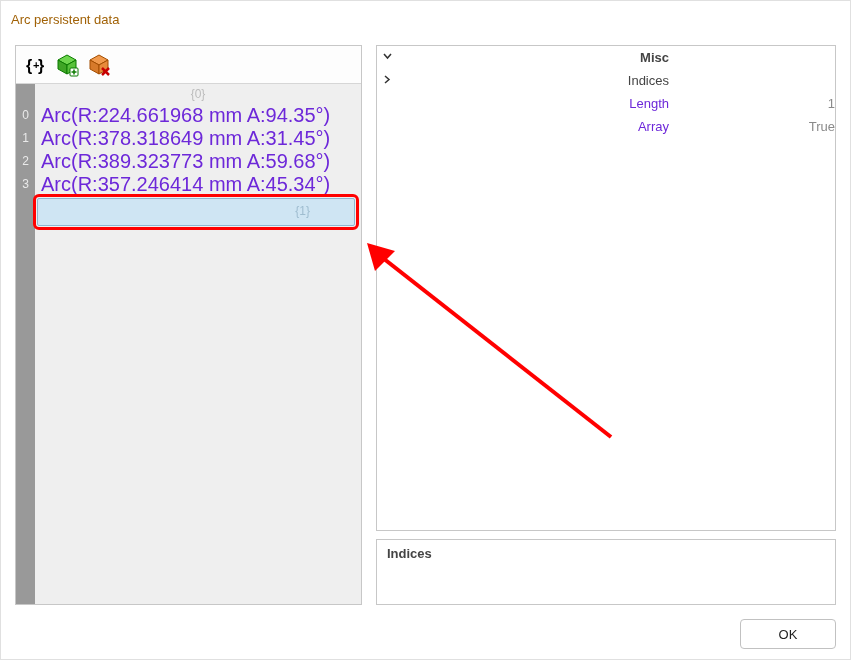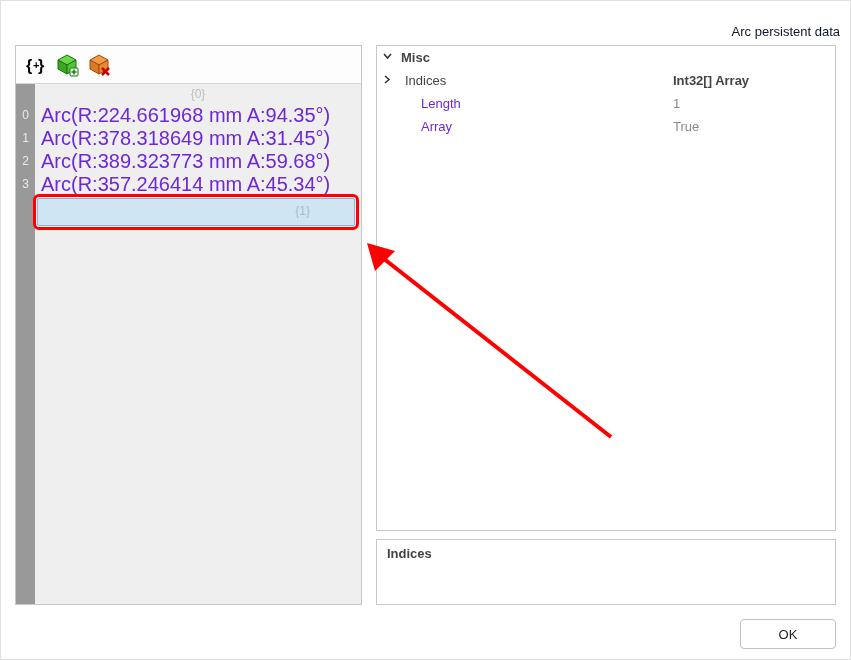--- a/index.html
+++ b/index.html
@@ -1,33 +1,33 @@
 <!DOCTYPE html>
 <html><head>
 <meta charset="utf-8">
 <style>
   * { box-sizing: border-box; }
   html, body { margin: 0; padding: 0; font-family: "Segoe UI", Arial, sans-serif; font-size: 13px; background: #fff; color: #222; }
   .window { width: 851px; height: 660px; position: relative; border: 1px solid #e0e0e0; background: #fff; }
-  .title-bar { height: 30px; line-height: 30px; padding: 16px 10px; font-size: 13px; color: #0f172a; text-align: right; }
+  .title-bar { height: 30px; line-height: 30px; padding: 4px 10px; font-size: 13px; color: #a16207; }
   .content { position: absolute; top: 44px; left: 14px; right: 14px; bottom: 54px; display: flex; gap: 14px; }
   .left-panel { width: 347px; background: #efefef; border: 1px solid #c7c7c7; position: relative; display: flex; flex-direction: column; }
   .toolbar { height: 38px; background: #fdfdfd; border-bottom: 1px solid #d6d6d6; display: flex; align-items: center; padding: 0 6px; gap: 6px; }
   .tool-btn { width: 26px; height: 26px; display: flex; align-items: center; justify-content: center; cursor: pointer; }
   .list-area { flex: 1; position: relative; overflow: hidden; }
   .gutter { position: absolute; left: 0; top: 0; bottom: 0; width: 19px; background: #999; }
   .group-header { height: 20px; line-height: 20px; text-align: center; font-size: 12px; color: #bcbcbc; position: relative; margin-left: 19px; }
   .row { height: 23px; line-height: 23px; position: relative; }
   .row .idx { position: absolute; left: 0; width: 19px; text-align: center; color: #eaeaea; font-size: 12px; }
   .row .txt { position: absolute; left: 25px; right: 6px; font-size: 20px; color: #6d28d9; }
   .selected-group { margin: 2px 6px 2px 21px; height: 28px; background: #cfe5f3; border: 1px solid #8fb6d0; border-radius: 2px; outline: 3px solid #ff0000; outline-offset: 1px; position: relative; }
   .selected-group .lbl { position: absolute; right: 44px; top: 5px; color: #9fbdd0; font-size: 12px; }
   .right-panel { flex: 1; display: flex; flex-direction: column; gap: 8px; }
   .prop-grid { flex: 1; border: 1px solid #c7c7c7; background: #fff; }
-  .prop-row { height: 23px; display: flex; align-items: center; border-bottom: 0; }
+  .prop-row { height: 23px; display: flex; align-items: center; border-bottom: 0; text-align: right; }
   .prop-row .chev { width: 20px; text-align: center; color: #444; }
   .prop-name { width: 272px; padding-left: 4px; color: #444; }
   .prop-name.sub { padding-left: 24px; color: #6d28d9; }
   .prop-val { flex: 1; color: #444; padding-left: 4px; }
   .prop-val.gray { color: #8a8a8a; }
   .misc-row .prop-name { font-weight: 600; }
   .indices-row .prop-val { font-weight: 600; }
   .desc-box { height: 66px; border: 1px solid #c7c7c7; background: #fff; padding: 6px 10px; font-size: 13px; font-weight: 600; color: #444; }
   .footer { position: absolute; bottom: 10px; right: 14px; display: flex; gap: 23px; }
   .btn { width: 96px; height: 30px; background: #fff; border: 1px solid #c1c1c1; border-radius: 4px; cursor: pointer; font-size: 13px; color: #222; }
@@ -111,21 +111,20 @@
           </span>
           <span class="prop-name">Misc</span>
         </div>
         <div class="prop-row indices-row">
           <span class="chev">
             <svg width="11" height="11" viewBox="0 0 11 11">
                 <path d="M3 2 L7 5.5 L3 9" stroke="#333" fill="none" stroke-width="1.5"></path>
               </svg>
           </span>
           <span class="prop-name" style="padding-left:8px">Indices</span>
-          <span class="prop-val">Int32[] Array</span>
         </div>
         <div class="prop-row">
           <span class="chev"></span>
           <span class="prop-name sub">Length</span>
           <span class="prop-val gray">1</span>
         </div>
         <div class="prop-row">
           <span class="chev"></span>
           <span class="prop-name sub">Array</span>
           <span class="prop-val gray">True</span>

